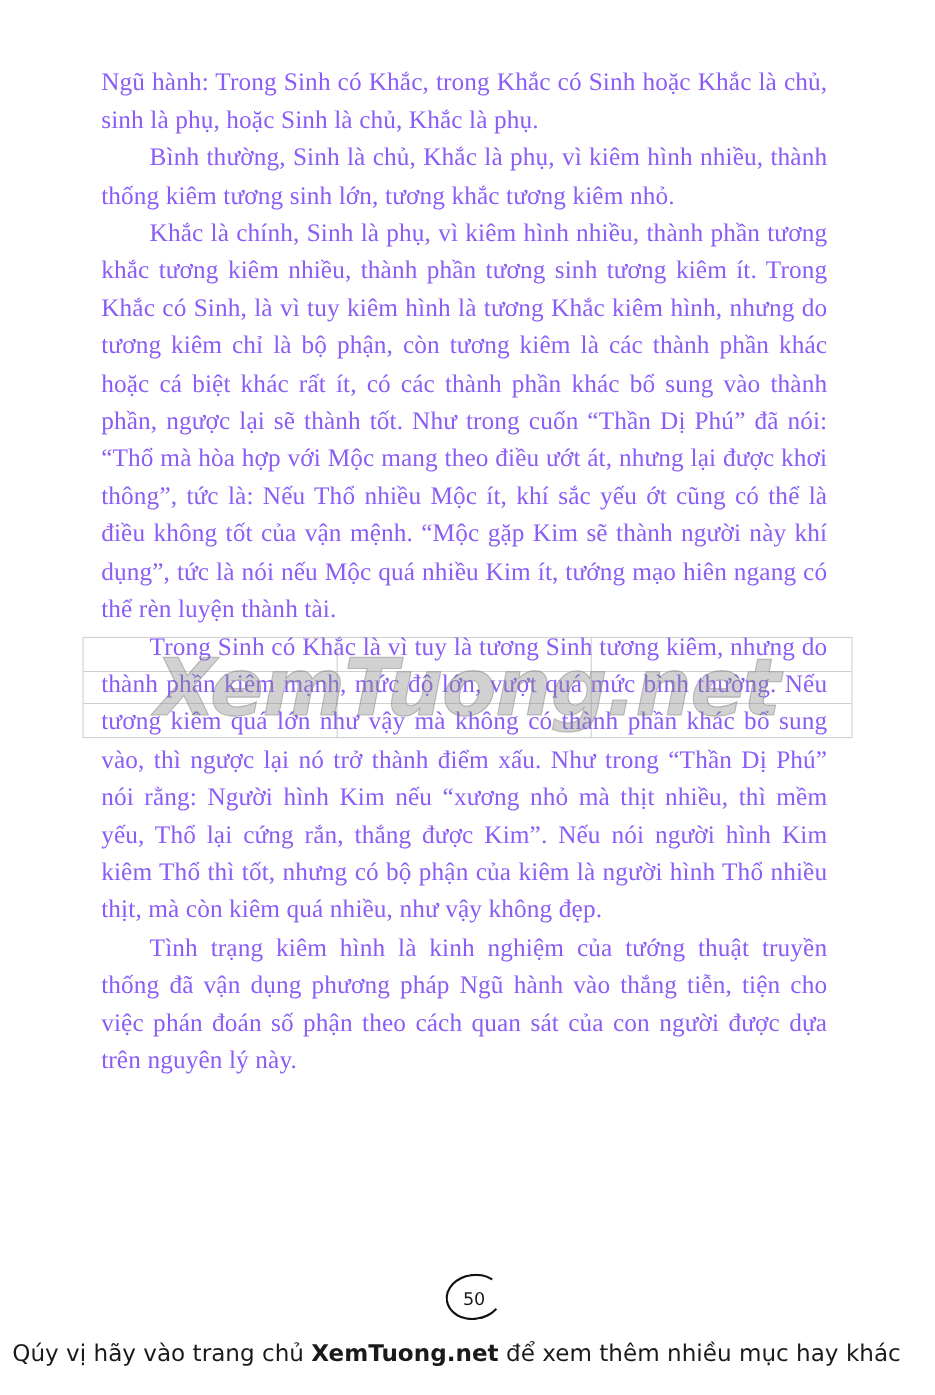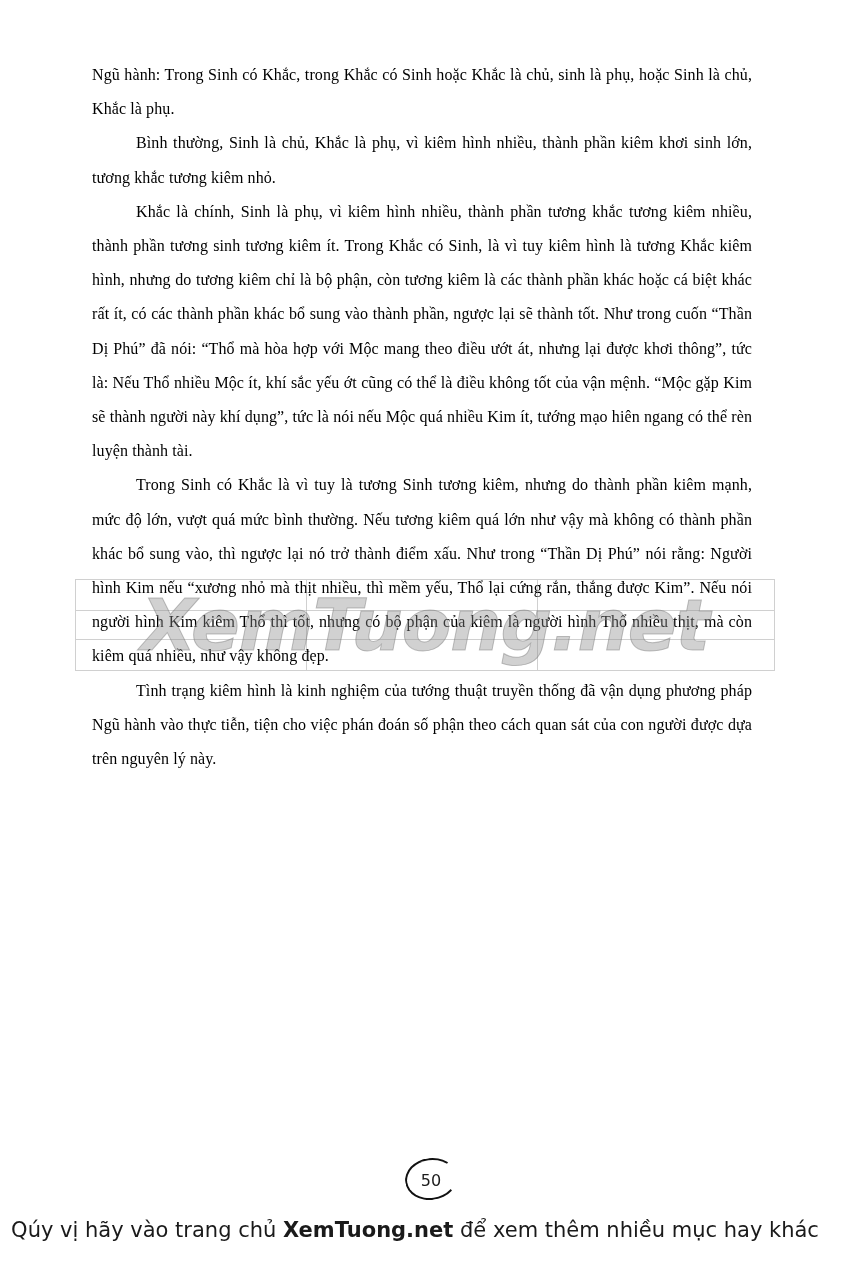--- a/index.html
+++ b/index.html
@@ -29,26 +29,26 @@
   
   #text-column {
     position: absolute;
     left: 92px;
     top: 58px;
     width: 660px;
   }
 
   .para {
     margin: 0 0 0 0;
-    font-size: 16px;
+    font-size: 23px;
     line-height: 34.2px;
     text-align: justify;
     text-justify: inter-word;
     text-indent: 0;
-    color: #000000;
+    color: #8b5cf6;
     letter-spacing: 0.1px;
   }
   .para.indent {
     text-indent: 44px;
   }
 
   
   #watermark {
     position: absolute;
     left: 70px;
@@ -150,24 +150,24 @@
     font-weight: 700;
   }
 </style>
 </head>
 <body>
 
 <div id="page">
 
   <div id="text-column">
     <p class="para">Ngũ hành: Trong Sinh có Khắc, trong Khắc có Sinh hoặc Khắc là chủ, sinh là phụ, hoặc Sinh là chủ, Khắc là phụ.</p>
-    <p class="para indent">Bình thường, Sinh là chủ, Khắc là phụ, vì kiêm hình nhiều, thành phần kiêm khơi sinh lớn, tương khắc tương kiêm nhỏ.</p>
+    <p class="para indent">Bình thường, Sinh là chủ, Khắc là phụ, vì kiêm hình nhiều, thành thống kiêm tương sinh lớn, tương khắc tương kiêm nhỏ.</p>
     <p class="para indent">Khắc là chính, Sinh là phụ, vì kiêm hình nhiều, thành phần tương khắc tương kiêm nhiều, thành phần tương sinh tương kiêm ít. Trong Khắc có Sinh, là vì tuy kiêm hình là tương Khắc kiêm hình, nhưng do tương kiêm chỉ là bộ phận, còn tương kiêm là các thành phần khác hoặc cá biệt khác rất ít, có các thành phần khác bổ sung vào thành phần, ngược lại sẽ thành tốt. Như trong cuốn “Thần Dị Phú” đã nói: “Thổ mà hòa hợp với Mộc mang theo điều ướt át, nhưng lại được khơi thông”, tức là: Nếu Thổ nhiều Mộc ít, khí sắc yếu ớt cũng có thể là điều không tốt của vận mệnh. “Mộc gặp Kim sẽ thành người này khí dụng”, tức là nói nếu Mộc quá nhiều Kim ít, tướng mạo hiên ngang có thể rèn luyện thành tài.</p>
     <p class="para indent">Trong Sinh có Khắc là vì tuy là tương Sinh tương kiêm, nhưng do thành phần kiêm mạnh, mức độ lớn, vượt quá mức bình thường. Nếu tương kiêm quá lớn như vậy mà không có thành phần khác bổ sung vào, thì ngược lại nó trở thành điểm xấu. Như trong “Thần Dị Phú” nói rằng: Người hình Kim nếu “xương nhỏ mà thịt nhiều, thì mềm yếu, Thổ lại cứng rắn, thắng được Kim”. Nếu nói người hình Kim kiêm Thổ thì tốt, nhưng có bộ phận của kiêm là người hình Thổ nhiều thịt, mà còn kiêm quá nhiều, như vậy không đẹp.</p>
-    <p class="para indent">Tình trạng kiêm hình là kinh nghiệm của tướng thuật truyền thống đã vận dụng phương pháp Ngũ hành vào thực tiễn, tiện cho việc phán đoán số phận theo cách quan sát của con người được dựa trên nguyên lý này.</p>
+    <p class="para indent">Tình trạng kiêm hình là kinh nghiệm của tướng thuật truyền thống đã vận dụng phương pháp Ngũ hành vào thắng tiễn, tiện cho việc phán đoán số phận theo cách quan sát của con người được dựa trên nguyên lý này.</p>
   </div>
 
   <div id="watermark">
     <div class="wm-grid">
       <div class="v" style="left:33%"></div>
       <div class="v" style="left:66%"></div>
       <div class="h" style="top:33%"></div>
       <div class="h" style="top:66%"></div>
     </div>
     <div class="wm-text">XemTuong.net</div>

